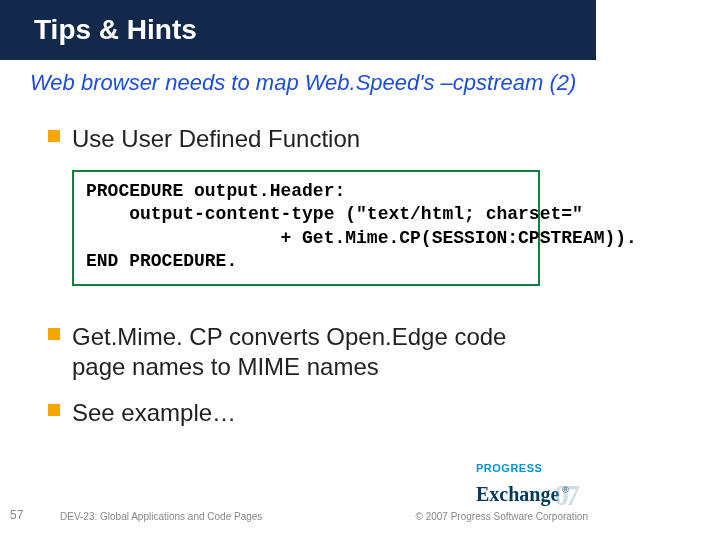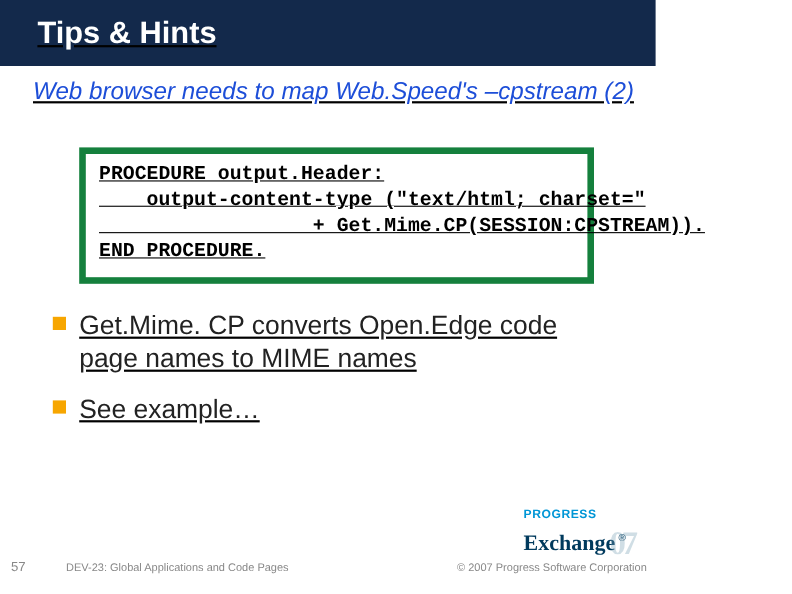--- a/index.html
+++ b/index.html
@@ -1,23 +1,23 @@
 <!DOCTYPE html>
 <html><head>
 <meta charset="utf-8">
 <style>
   * { margin: 0; padding: 0; box-sizing: border-box; }
   html, body { width: 720px; height: 540px; font-family: Arial, Helvetica, sans-serif; background: #fff; overflow: hidden; }
-  .slide { position: relative; width: 596px; height: 540px; text-decoration: underline; }
+  .slide { position: relative; width: 596px; height: 540px; }
   .title-bar { background: #13294b; color: #fff; padding: 14px 0 14px 34px; font-size: 28px; font-weight: bold; }
   .subtitle { font-style: italic; font-size: 22px; color: #1d4ed8; padding: 10px 0 0 30px; }
   .body { padding: 28px 56px 0 72px; }
   .bull { position: relative; font-size: 24px; color: #222; margin-bottom: 16px; line-height: 1.25; }
   .bull .sq { position: absolute; left: -24px; top: 6px; width: 12px; height: 12px; background: #f7a600; }
-  .codebox { border: 6px solid #15803d; margin: 10px 0 24px 0; padding: 8px 11px 10px 12px; font-family: "Courier New", monospace; font-size: 18px; font-weight: bold; line-height: 1.3; white-space: pre; }
+  .codebox { border: 2px solid #15803d; margin: 10px 0 36px 0; padding: 8px 11px 10px 12px; font-family: "Courier New", monospace; font-size: 18px; font-weight: bold; line-height: 1.3; white-space: pre; }
   .footer { position: absolute; bottom: 14px; left: 0; right: 0; height: 36px; }
   .pagenum { position: absolute; left: 10px; bottom: 4px; font-size: 12px; color: #888; }
   .sessline { position: absolute; left: 60px; bottom: 4px; font-size: 10px; color: #888; }
   .copyright { position: absolute; right: 8px; bottom: 4px; font-size: 10px; color: #888; }
   .logo { position: absolute; right: 20px; bottom: 18px; }
   .logo .progress-word { font-size: 11px; font-weight: bold; letter-spacing: 0.5px; color: #0096d6; text-align: left; }
   .logo .exchange-row { display: flex; align-items: baseline; gap: 3px; text-align: center; }
   .logo .exchange-word { font-family: Georgia, 'Times New Roman', serif; font-size: 20px; font-weight: bold; color: #003a5d; }
   .logo .reg { font-size: 9px; color: #003a5d; position: relative; top: -8px; }
   .logo .zero7 { font-family: Georgia, serif; font-size: 30px; font-weight: bold; color: rgba(120,160,180,0.35); margin-left: -18px; position: relative; top: 4px; letter-spacing: -4px; }
@@ -26,20 +26,24 @@
 <body>
 
 <div class="slide">
 
   <div class="title-bar">Tips &amp; Hints</div>
 
   <div class="subtitle">Web browser needs to map Web.Speed's –cpstream (2)</div>
 
   <div class="body">
 
+    <div class="bull">
+      <span class="sq"></span>
+      <span>Use User Defined Function</span>
+    </div>
 
     <div class="codebox">PROCEDURE output.Header:
     output-content-type ("text/html; charset="
                   + Get.Mime.CP(SESSION:CPSTREAM)).
 END PROCEDURE.</div>
 
     <div class="bull">
       <span class="sq"></span>
       <span>Get.Mime. CP converts Open.Edge code page names to MIME names</span>
     </div>

